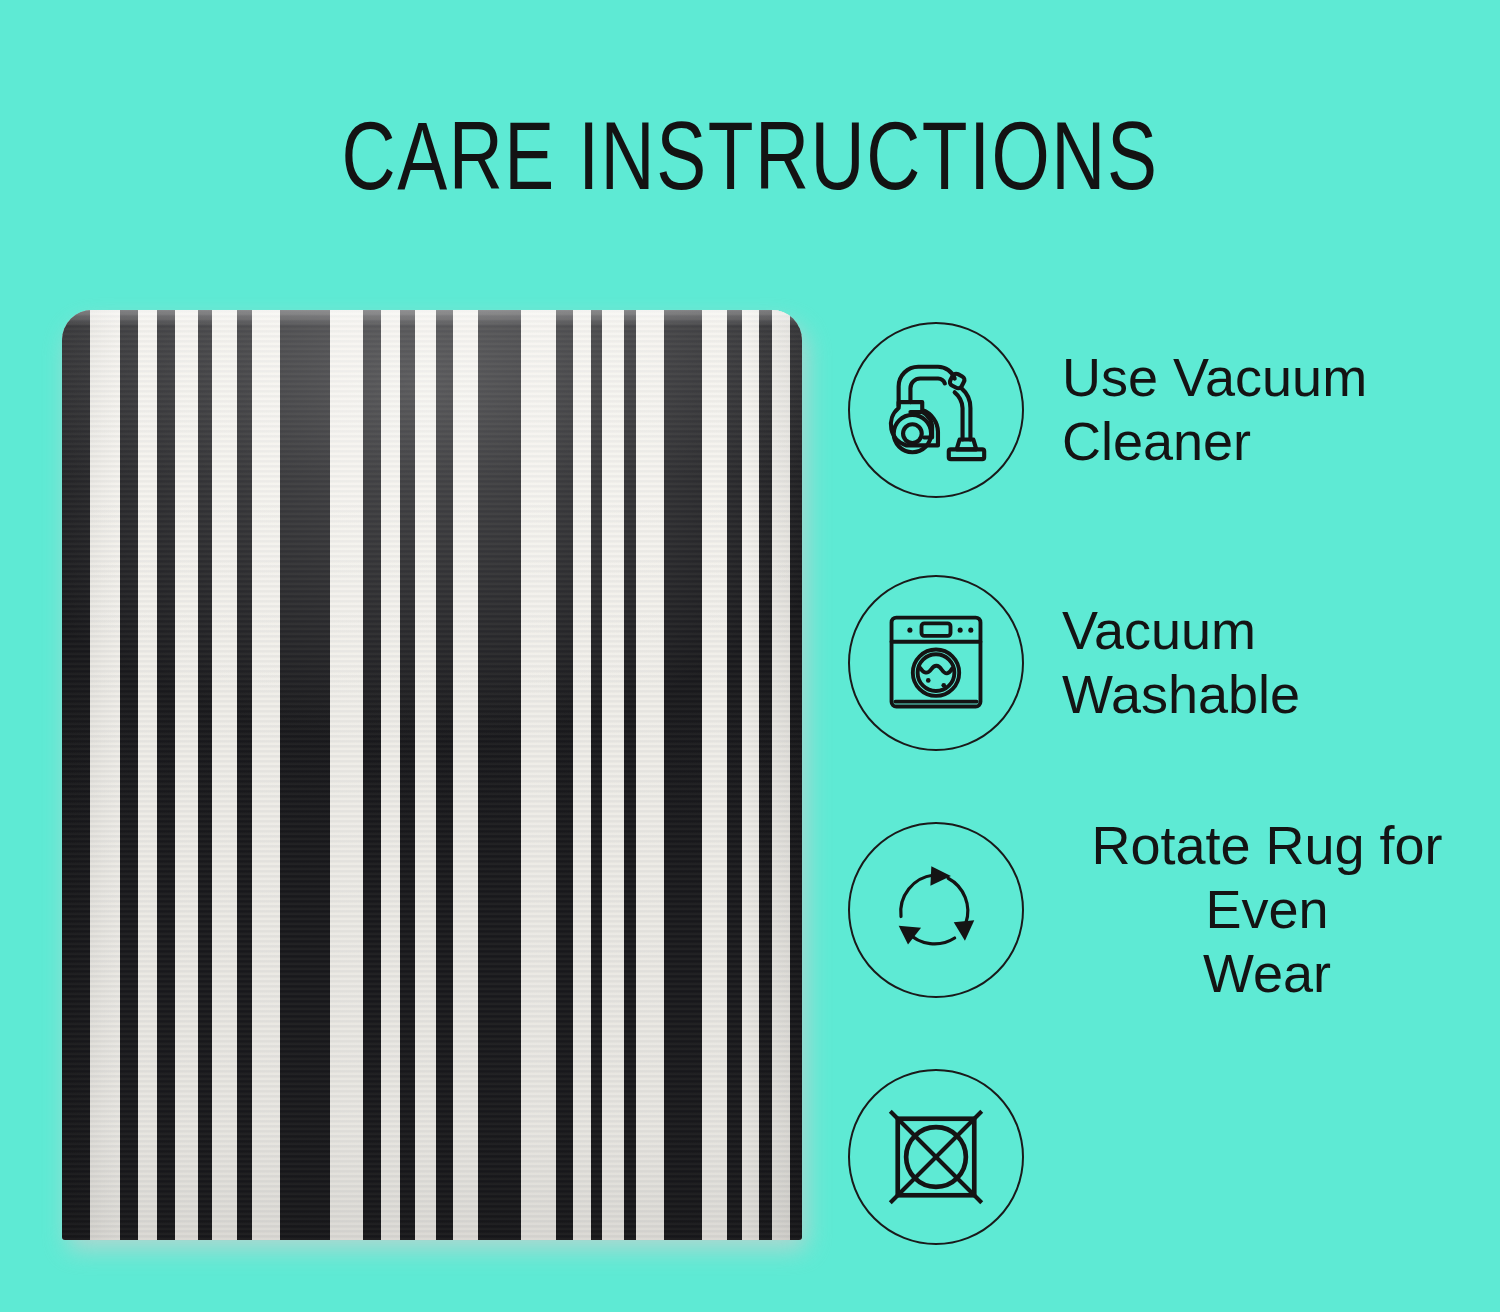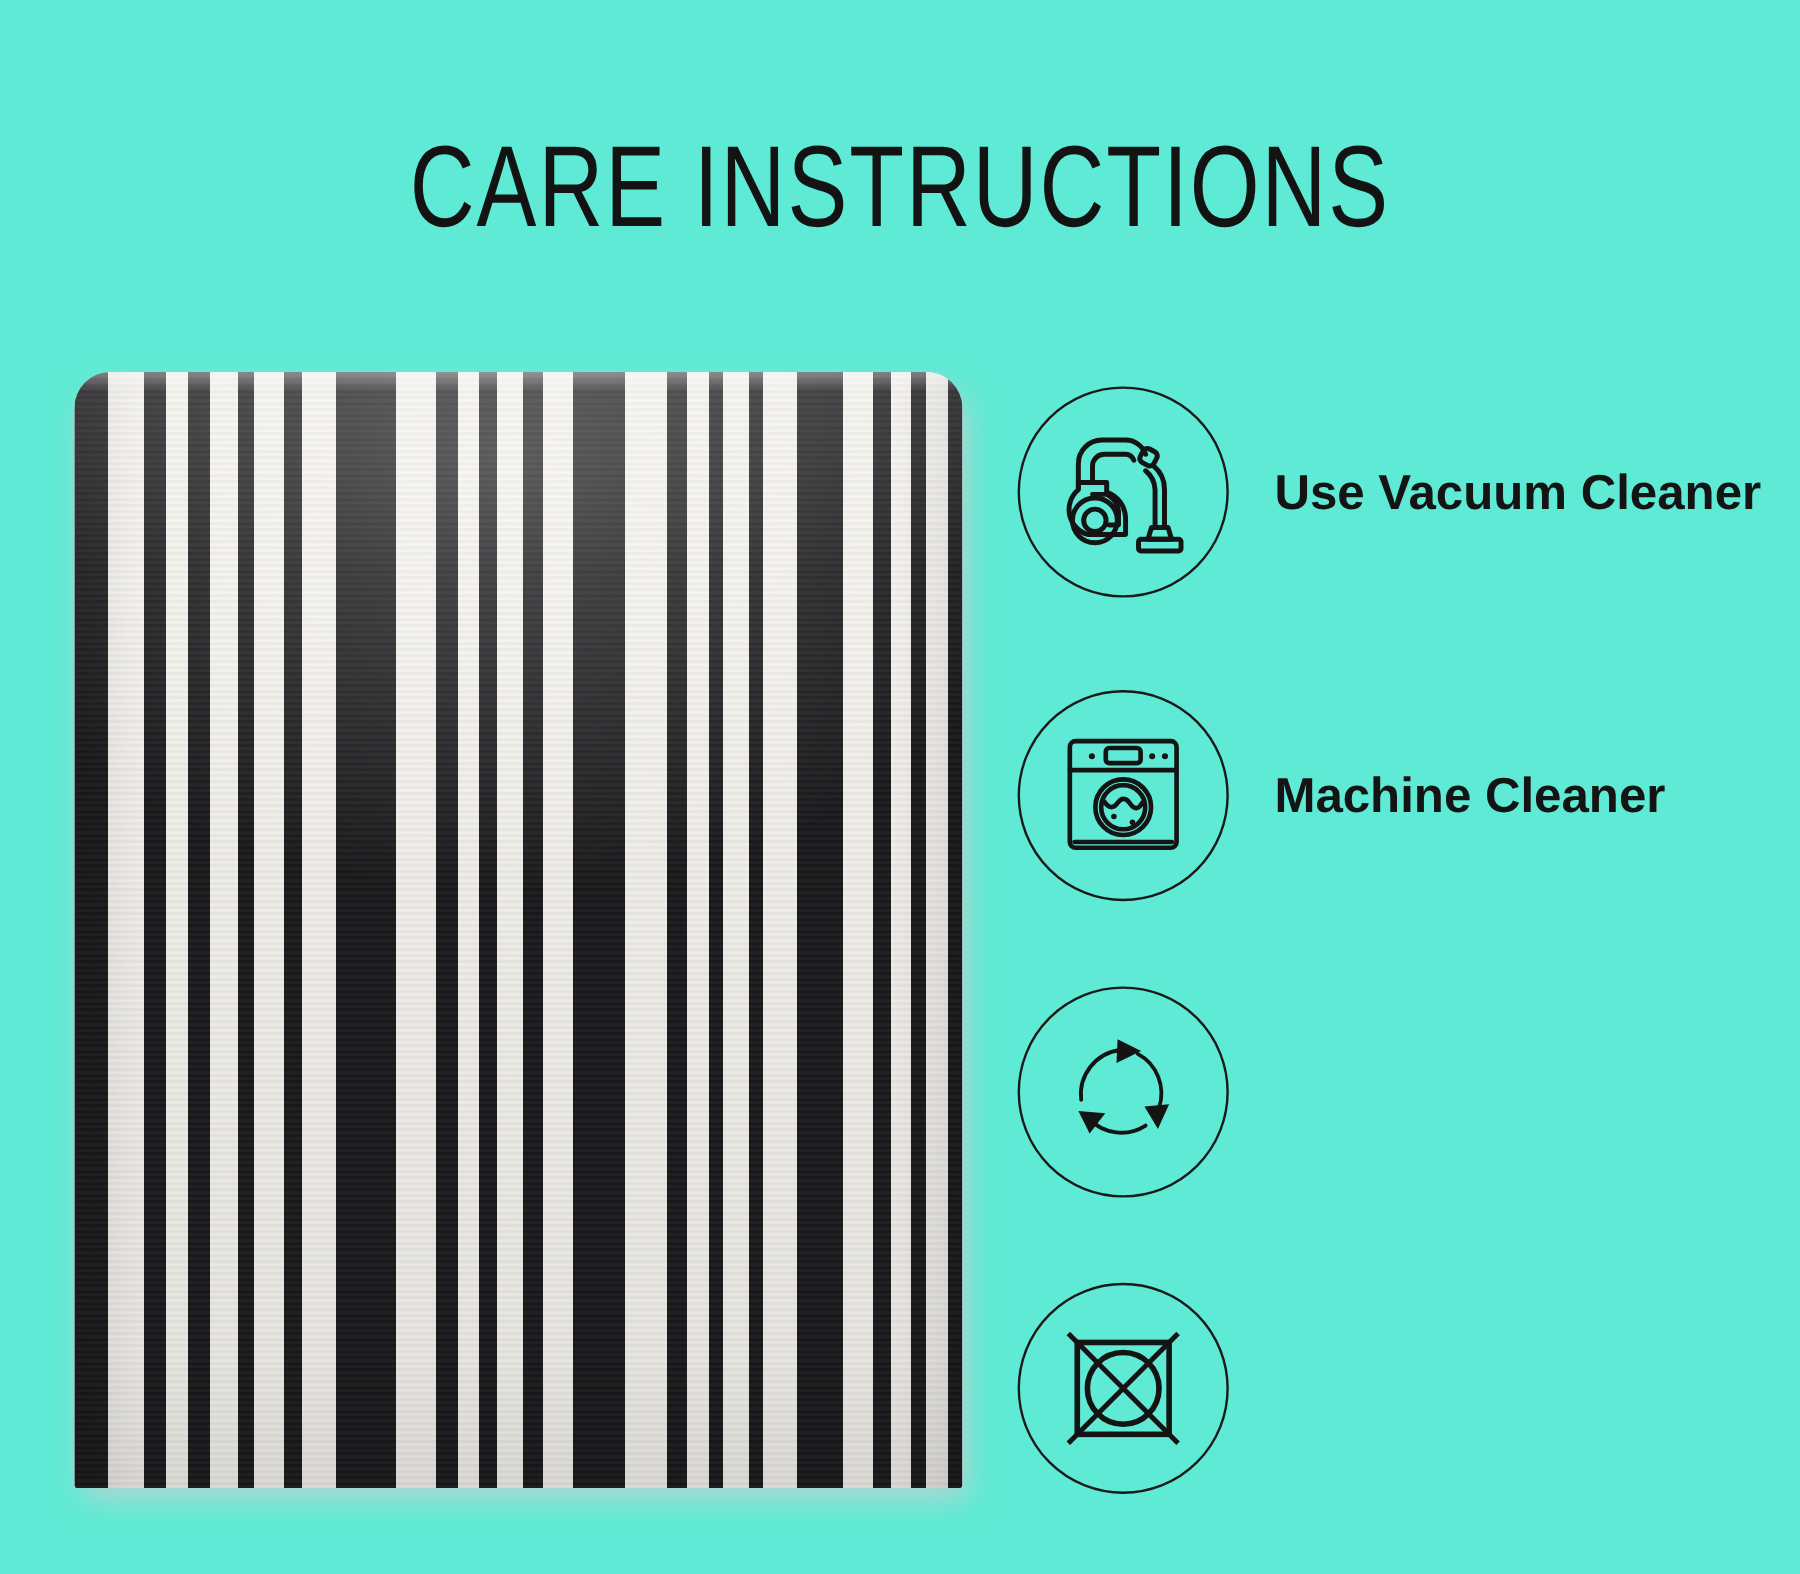--- a/index.html
+++ b/index.html
@@ -142,24 +142,24 @@
     border: 2px solid #1a1a1a;
     box-sizing: border-box;
     display: flex;
     align-items: center;
     justify-content: center;
     background: transparent;
   }
   .icon-circle svg { display: block; }
   .row-label {
     margin-left: 38px;
-    font-size: 41px;
+    font-size: 54px;
     line-height: 1.18;
     color: #141414;
-    font-weight: 700;
+    font-weight: 400;
     max-width: 410px;
   }
   .row-label.two-line { text-align: center; }
 </style>
 </head>
 <body>
 
 <div id="page">
 
   <div id="title">CARE  INSTRUCTIONS</div>
@@ -221,39 +221,43 @@
 
           <circle cx="60" cy="70" r="24"></circle>
           <circle cx="60" cy="70" r="19"></circle>
 
           <path d="M43.5 65 q6 9 11.5 1.5 q5.5 -7.5 11 0.5 q5.5 8 10.5 -1"></path>
 
           <circle cx="52" cy="78" r="2.4" fill="#141414" stroke="none"></circle>
           <circle cx="68" cy="83" r="2.4" fill="#141414" stroke="none"></circle>
         </svg>
       </div>
-      <div class="row-label">Machine Cleaner</div>
+      <div class="row-label">Vacuum Washable</div>
     </div>
 
     <div class="row" style="top:520px;">
       <div class="icon-circle">
         <svg width="112" height="112" viewBox="0 0 120 120" fill="none">
           <g stroke="#141414" stroke-width="3.4" fill="none" stroke-linecap="round">
 
             <path d="M22.5 67 A40 40 0 0 1 57.5 22.5"></path>
 
             <path d="M73 26 A40 40 0 0 1 92 74"></path>
 
             <path d="M80 90 A40 40 0 0 1 29.5 84"></path>
           </g>
 
           <path d="M55 13 L76 23.5 L54 34 Z" fill="#141414"></path>
           <path d="M101 71 L91 93 L79 73 Z" fill="#141414"></path>
           <path d="M20 77 L44 79 L30 97 Z" fill="#141414"></path>
         </svg>
+      </div>
+      <div class="row-label two-line">
+        <div>Rotate Rug for Even</div>
+        <div>Wear</div>
       </div>
     </div>
 
     <div class="row" style="top:767px;">
       <div class="icon-circle">
         <svg width="112" height="112" viewBox="0 0 120 120" fill="none" stroke="#141414" stroke-width="5" stroke-linecap="butt">
           <rect x="19" y="19" width="82" height="82"></rect>
           <circle cx="60" cy="60" r="32"></circle>
           <path d="M11 11 L109 109" stroke-width="4.4"></path>
           <path d="M109 11 L11 109" stroke-width="4.4"></path>

